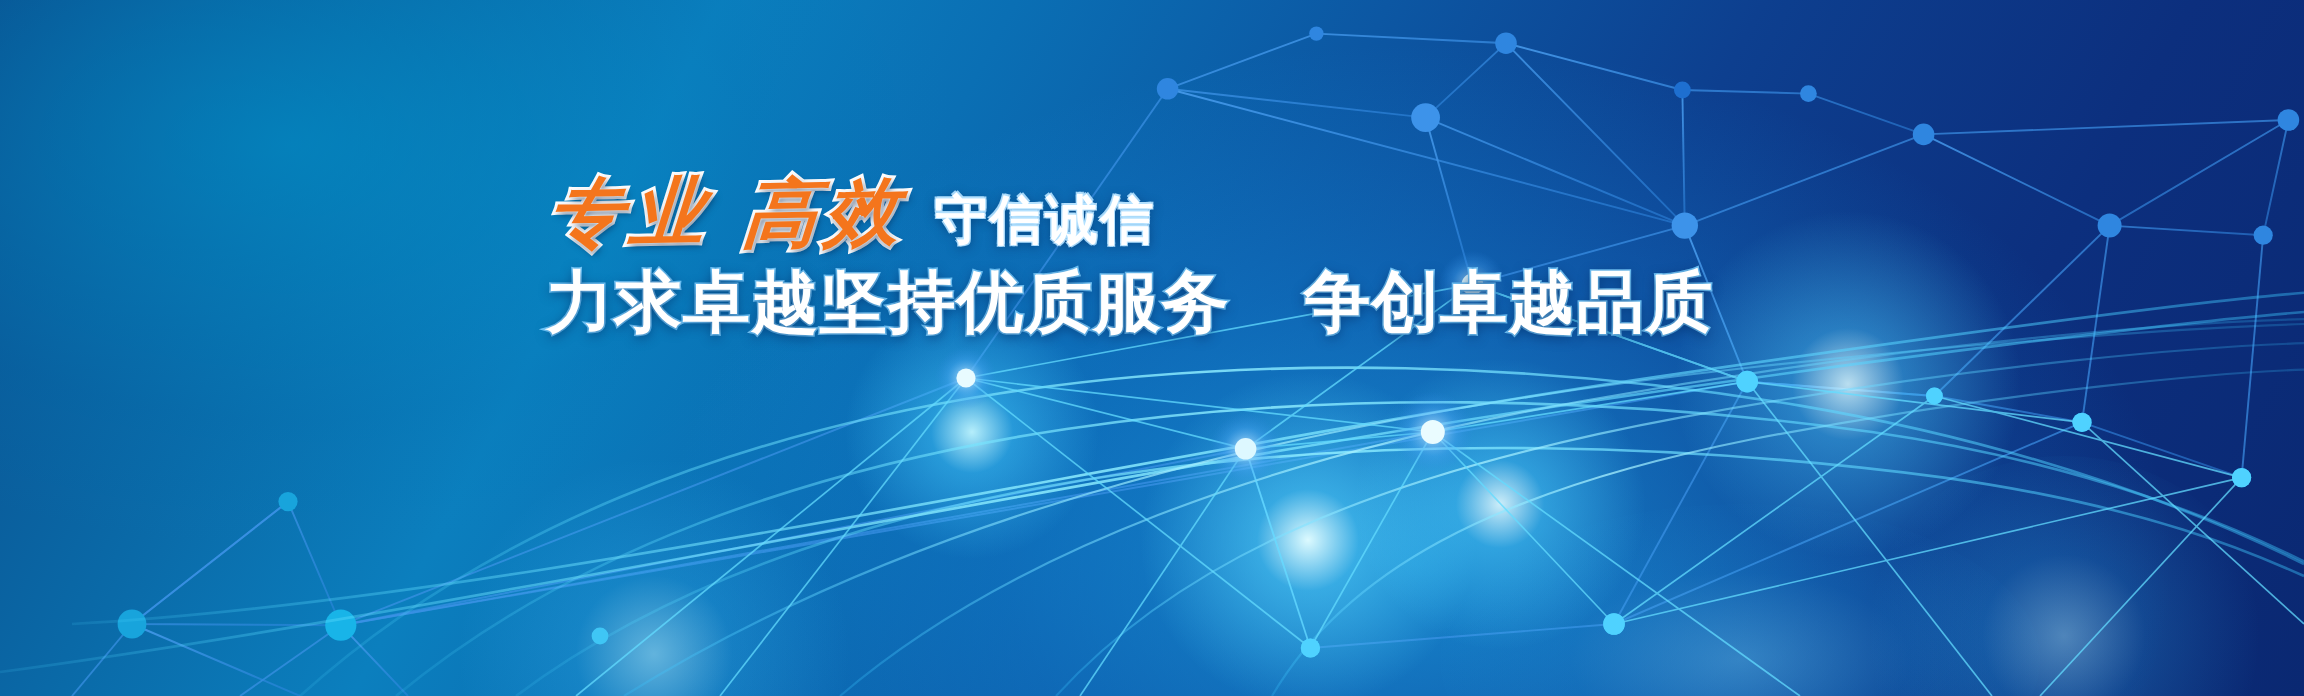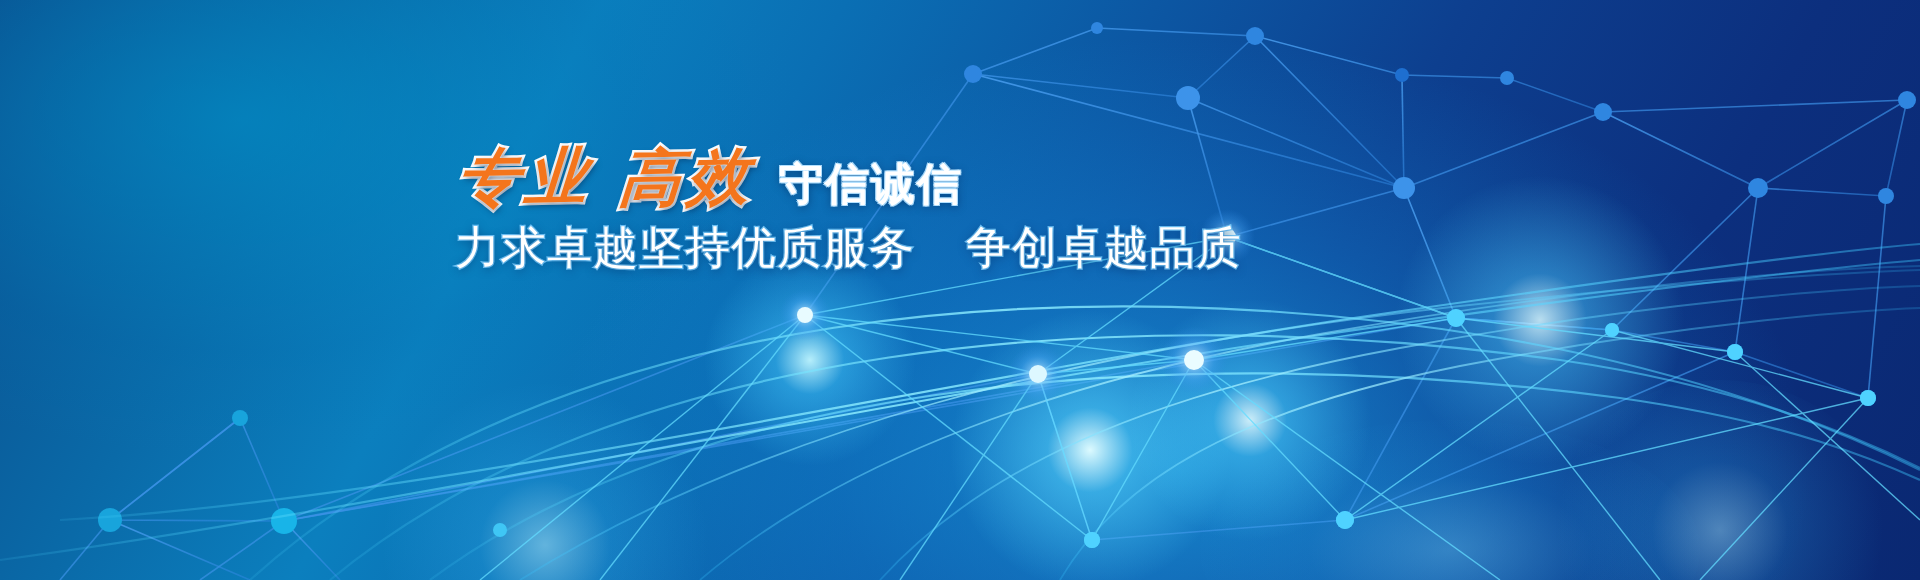--- a/index.html
+++ b/index.html
@@ -64,22 +64,22 @@
       -1px -1px 0 rgba(180,225,255,.9),
        1px -1px 0 rgba(180,225,255,.9),
       -1px  1px 0 rgba(180,225,255,.9),
        1px  1px 0 rgba(180,225,255,.9),
        0 2px 9px rgba(2,40,90,.7);
   }
 
   .subline{
     margin-top:14px;
     font-family:"DejaVu Sans","Liberation Sans",sans-serif;
-    font-size:45px;
-    font-weight:400;
+    font-size:56px;
+    font-weight:700;
     letter-spacing:1px;
     color:#ffffff;
     white-space:nowrap;
     line-height:1.05;
     -webkit-text-stroke:2.5px rgba(120,205,255,.95);
     paint-order:stroke fill;
     text-shadow:0 2px 10px rgba(2,40,95,.65);
   }
   .subline .sp{display:inline-block;width:20px;}
 

